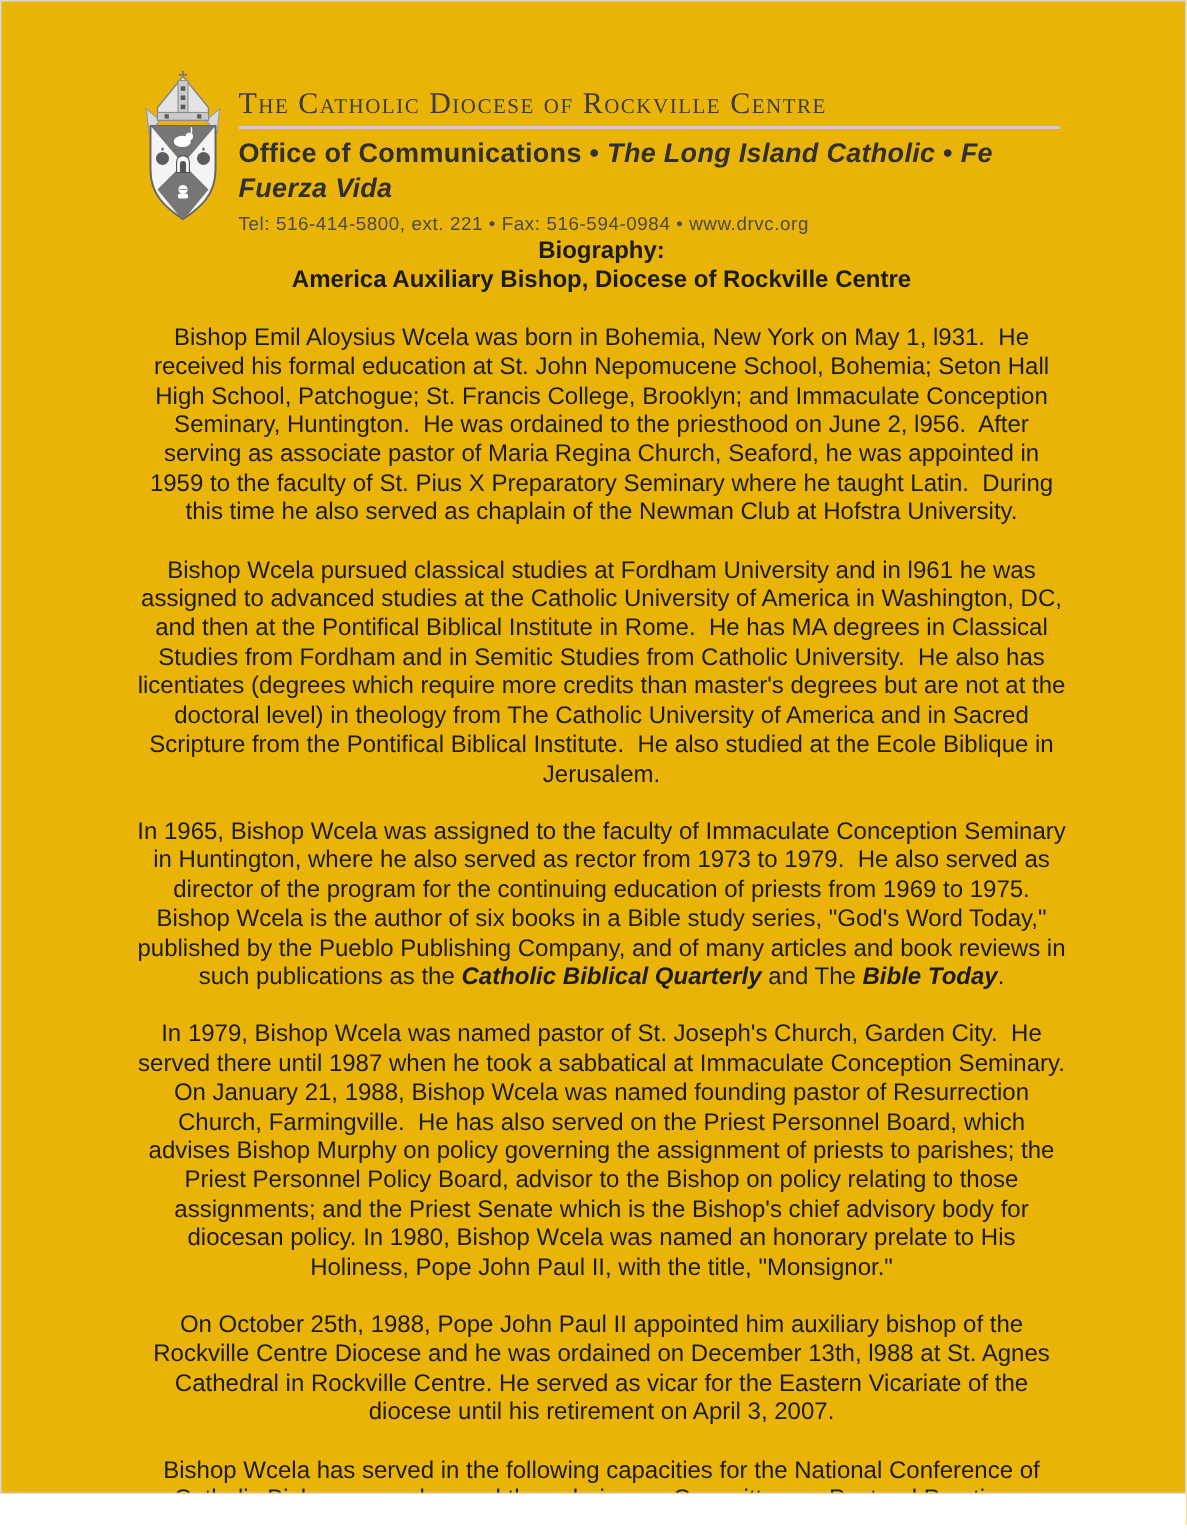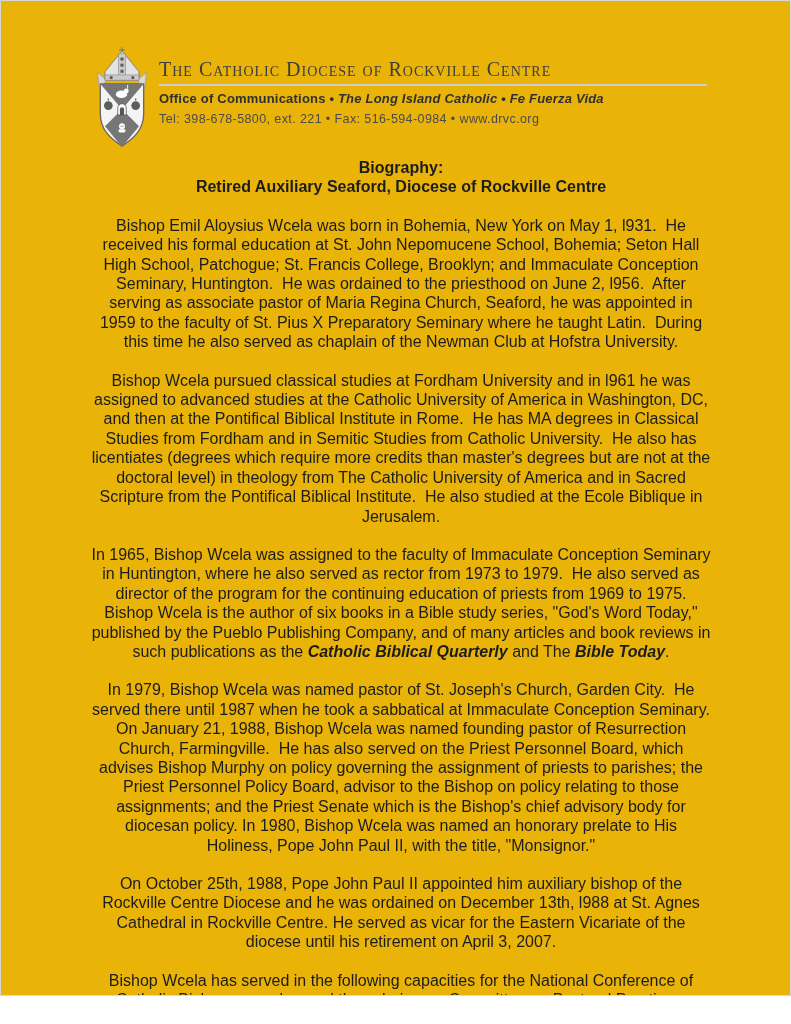--- a/index.html
+++ b/index.html
@@ -32,21 +32,21 @@
     letter-spacing: 1px;
     color: #3d3d3d;
     line-height: 1.05;
   }
   .rule {
     border: none;
     border-top: 2px solid #cccccc;
     margin: 4px 0 5px 0;
   }
   .dept-line {
-    font-size: 13px;
+    font-size: 18px;
     color: #303030;
     letter-spacing: 0.2px;
     line-height: 1.3;
   }
   .dept-line .bold { font-weight: 700; }
   .dept-line .bold-italic { font-weight: 700; font-style: italic; }
   .address-line, .contact-line {
     font-size: 12.5px;
     color: #4b4b4b;
     letter-spacing: 0.4px;
@@ -122,28 +122,28 @@
           <rect x="31.4" y="87" width="7.2" height="3.4" rx="1.2" fill="#ffffff"></rect>
           <line x1="32.5" y1="84" x2="37.5" y2="84" stroke="#767676" stroke-width="0.6"></line>
         </g>
       </svg>
     </div>
 
     <div class="letterhead-text">
       <div class="org-name">The Catholic Diocese of Rockville Centre</div>
       <hr class="rule">
       <div class="dept-line"><span class="bold">Office of Communications</span><span class="bold"> • </span><span class="bold-italic">The Long Island Catholic</span><span class="bold"> • </span><span class="bold-italic">Fe Fuerza Vida</span></div>
-      <div class="contact-line">Tel: 398-678-5800, ext. 221 • Fax: 516-594-0984 • www.drvc.org</div>
+      <div class="contact-line">Tel: 516-414-5800, ext. 221 • Fax: 516-594-0984 • www.drvc.org</div>
     </div>
   </div>
 
   <div class="body-text">
     <div class="title-block">
       <p>Biography:</p>
-      <p>Retired Auxiliary Seaford, Diocese of Rockville Centre</p>
+      <p>America Auxiliary Bishop, Diocese of Rockville Centre</p>
     </div>
     <div class="paragraphs">
         <p class="para"><span>Bishop Emil Aloysius Wcela was born in Bohemia, New York on May 1, l931.  He received his formal education at St. John Nepomucene School, Bohemia; Seton Hall High School, Patchogue; St. Francis College, Brooklyn; and Immaculate Conception Seminary, Huntington.  He was ordained to the priesthood on June 2, l956.  After serving as associate pastor of Maria Regina Church, Seaford, he was appointed in 1959 to the faculty of St. Pius X Preparatory Seminary where he taught Latin.  During this time he also served as chaplain of the Newman Club at Hofstra University.</span></p>
         <p class="para"><span>Bishop Wcela pursued classical studies at Fordham University and in l961 he was assigned to advanced studies at the Catholic University of America in Washington, DC, and then at the Pontifical Biblical Institute in Rome.  He has MA degrees in Classical Studies from Fordham and in Semitic Studies from Catholic University.  He also has licentiates (degrees which require more credits than master's degrees but are not at the doctoral level) in theology from The Catholic University of America and in Sacred Scripture from the Pontifical Biblical Institute.  He also studied at the Ecole Biblique in Jerusalem.</span></p>
         <p class="para"><span>In 1965, Bishop Wcela was assigned to the faculty of Immaculate Conception Seminary in Huntington, where he also served as rector from 1973 to 1979.  He also served as director of the program for the continuing education of priests from 1969 to 1975.  Bishop Wcela is the author of six books in a Bible study series, "God's Word Today," published by the Pueblo Publishing Company, and of many articles and book reviews in such publications as the </span><span class="italic">Catholic Biblical Quarterly</span><span> and The </span><span class="italic">Bible Today</span><span>.</span></p>
         <p class="para"><span>In 1979, Bishop Wcela was named pastor of St. Joseph's Church, Garden City.  He served there until 1987 when he took a sabbatical at Immaculate Conception Seminary.  On January 21, 1988, Bishop Wcela was named founding pastor of Resurrection Church, Farmingville.  He has also served on the Priest Personnel Board, which advises Bishop Murphy on policy governing the assignment of priests to parishes; the Priest Personnel Policy Board, advisor to the Bishop on policy relating to those assignments; and the Priest Senate which is the Bishop's chief advisory body for diocesan policy. In 1980, Bishop Wcela was named an honorary prelate to His Holiness, Pope John Paul II, with the title, "Monsignor."</span></p>
         <p class="para"><span>On October 25th, 1988, Pope John Paul II appointed him auxiliary bishop of the Rockville Centre Diocese and he was ordained on December 13th, l988 at St. Agnes Cathedral in Rockville Centre. He served as vicar for the Eastern Vicariate of the diocese until his retirement on April 3, 2007.</span></p>
         <p class="para"><span>Bishop Wcela has served in the following capacities for the National Conference of Catholic Bishops: member and then chairman, Committee on Pastoral Practices; Chairman, Ad Hoc Committee on the Age of Confirmation; Administrative Board of the NCCB;  Committee on the Liturgy;  Lectionary Subcommittee;  Laity Committee’s Subcommittee on Lay Ministry; and Ad Hoc Committee on the Interdicasterial Instruction.  Bishop Wcela retired April 3, 2007.</span></p>
       </div>
   </div>

